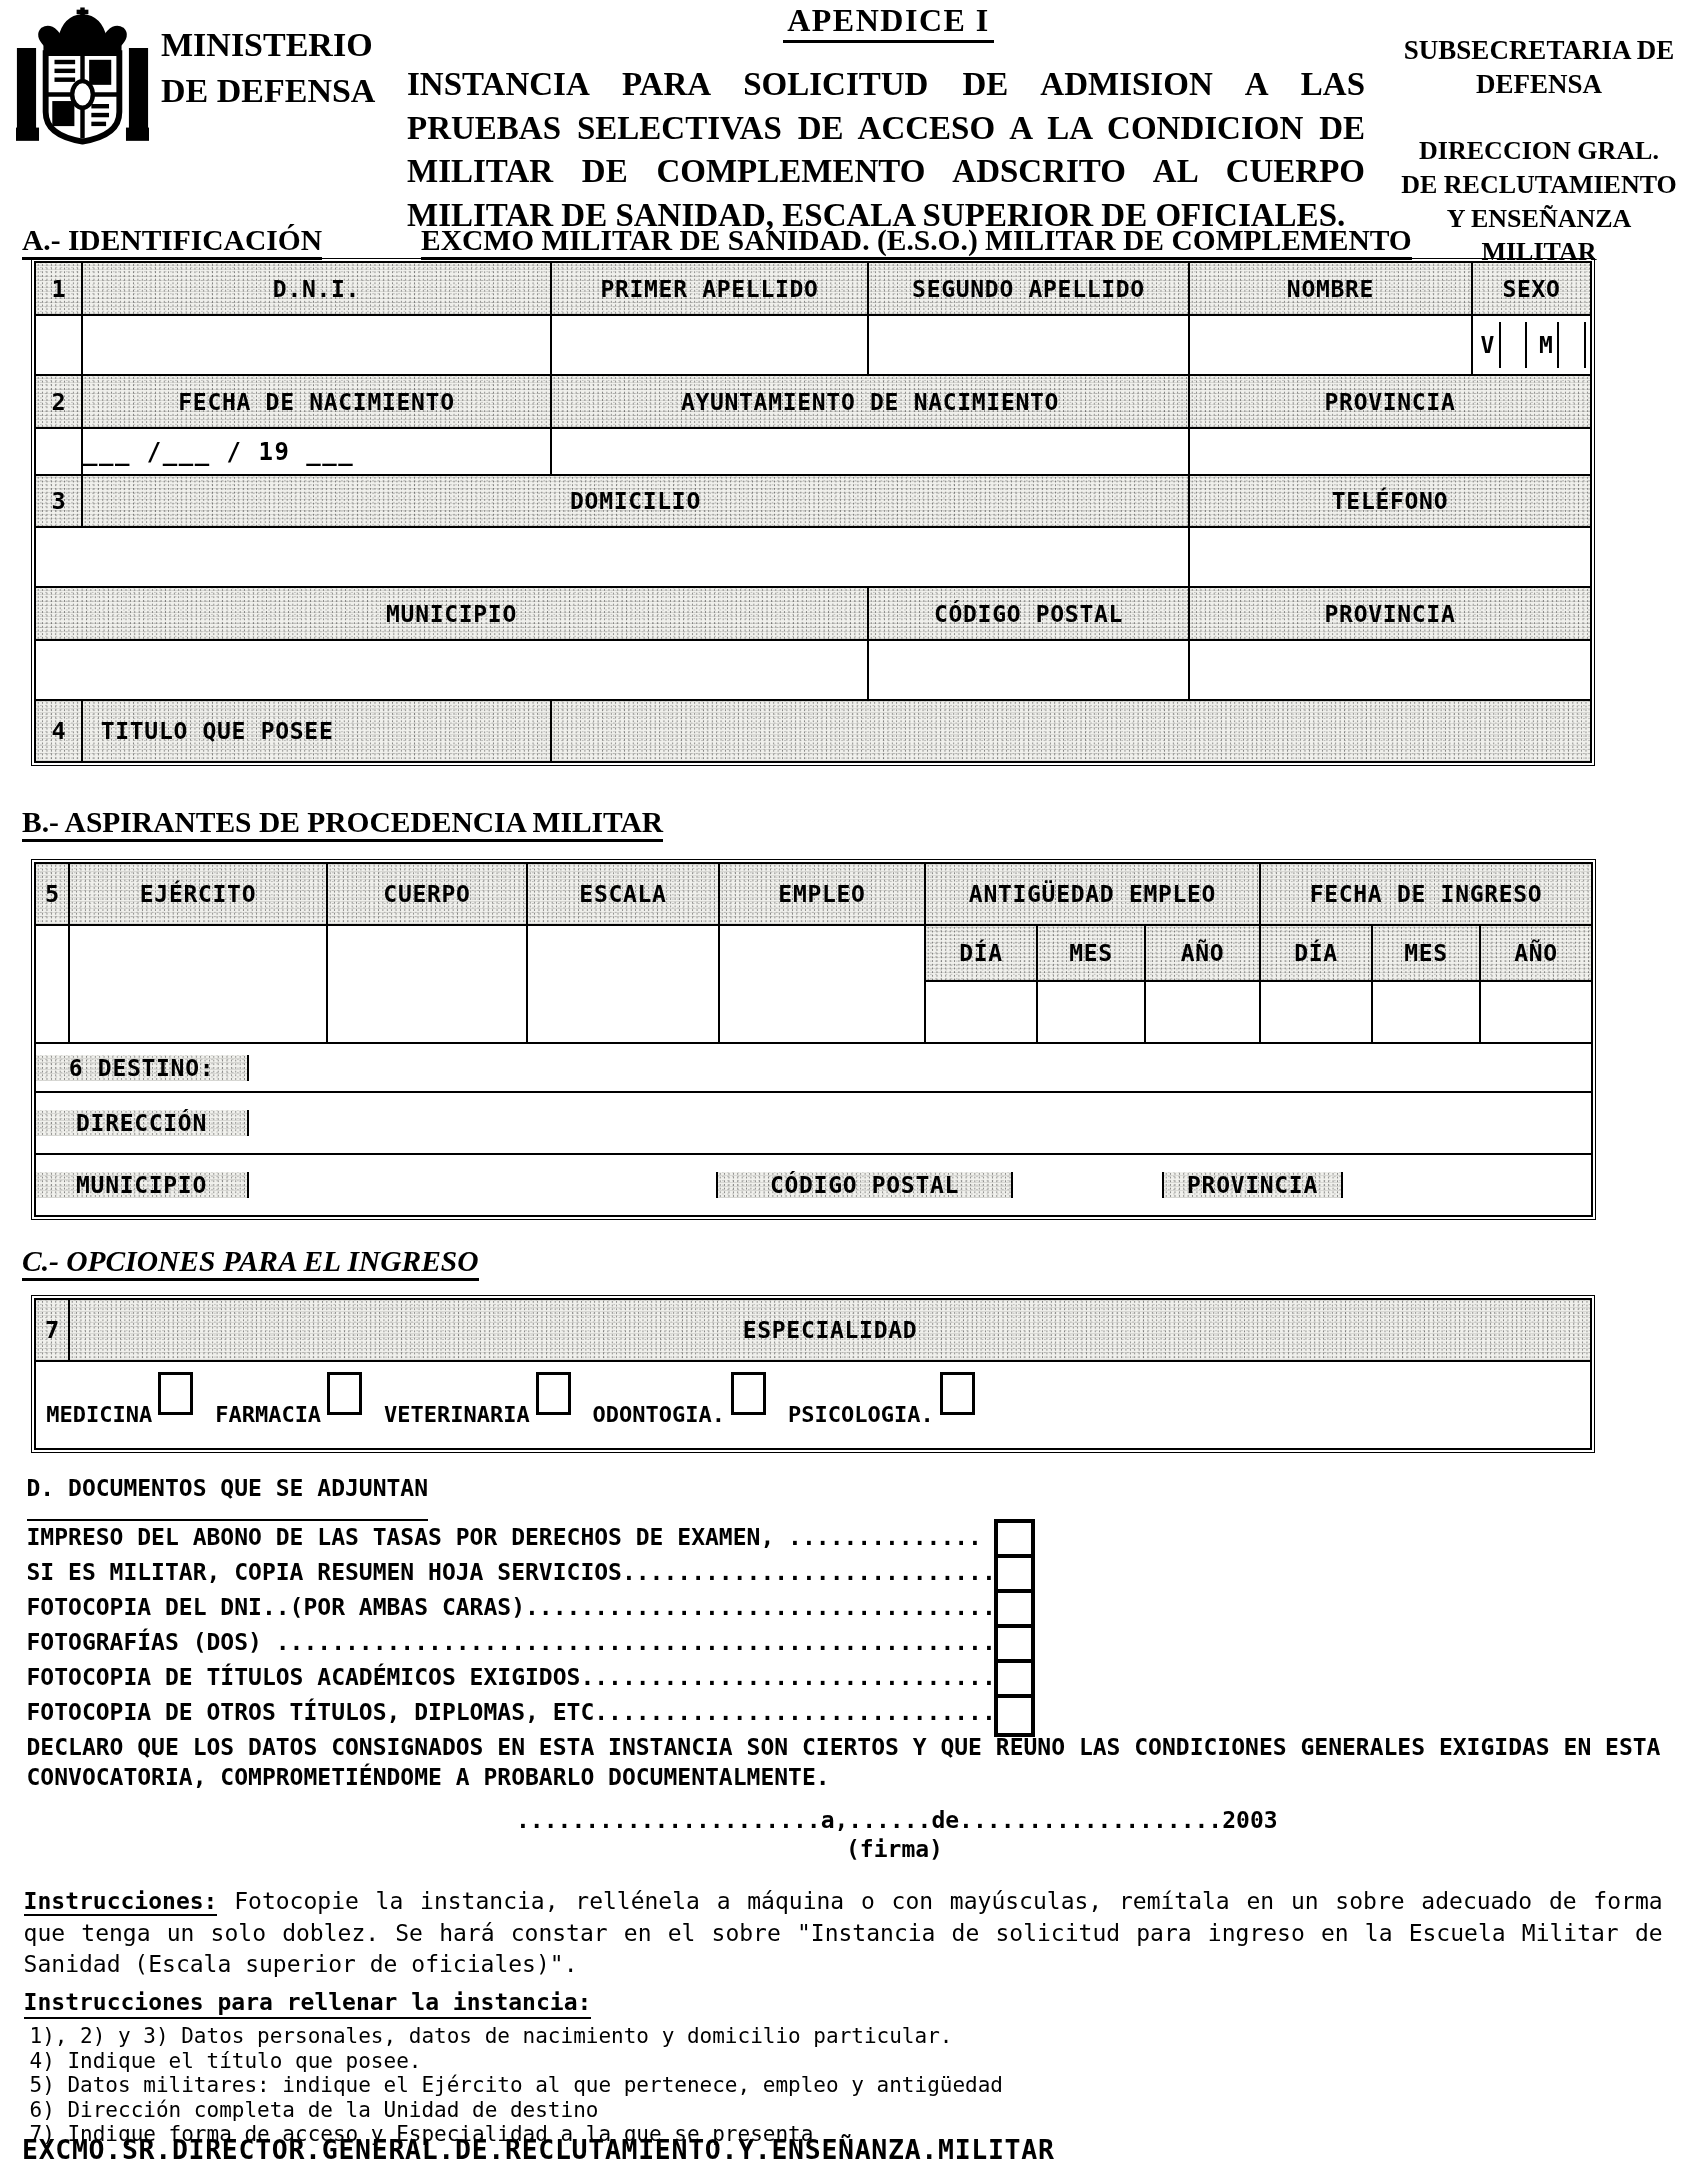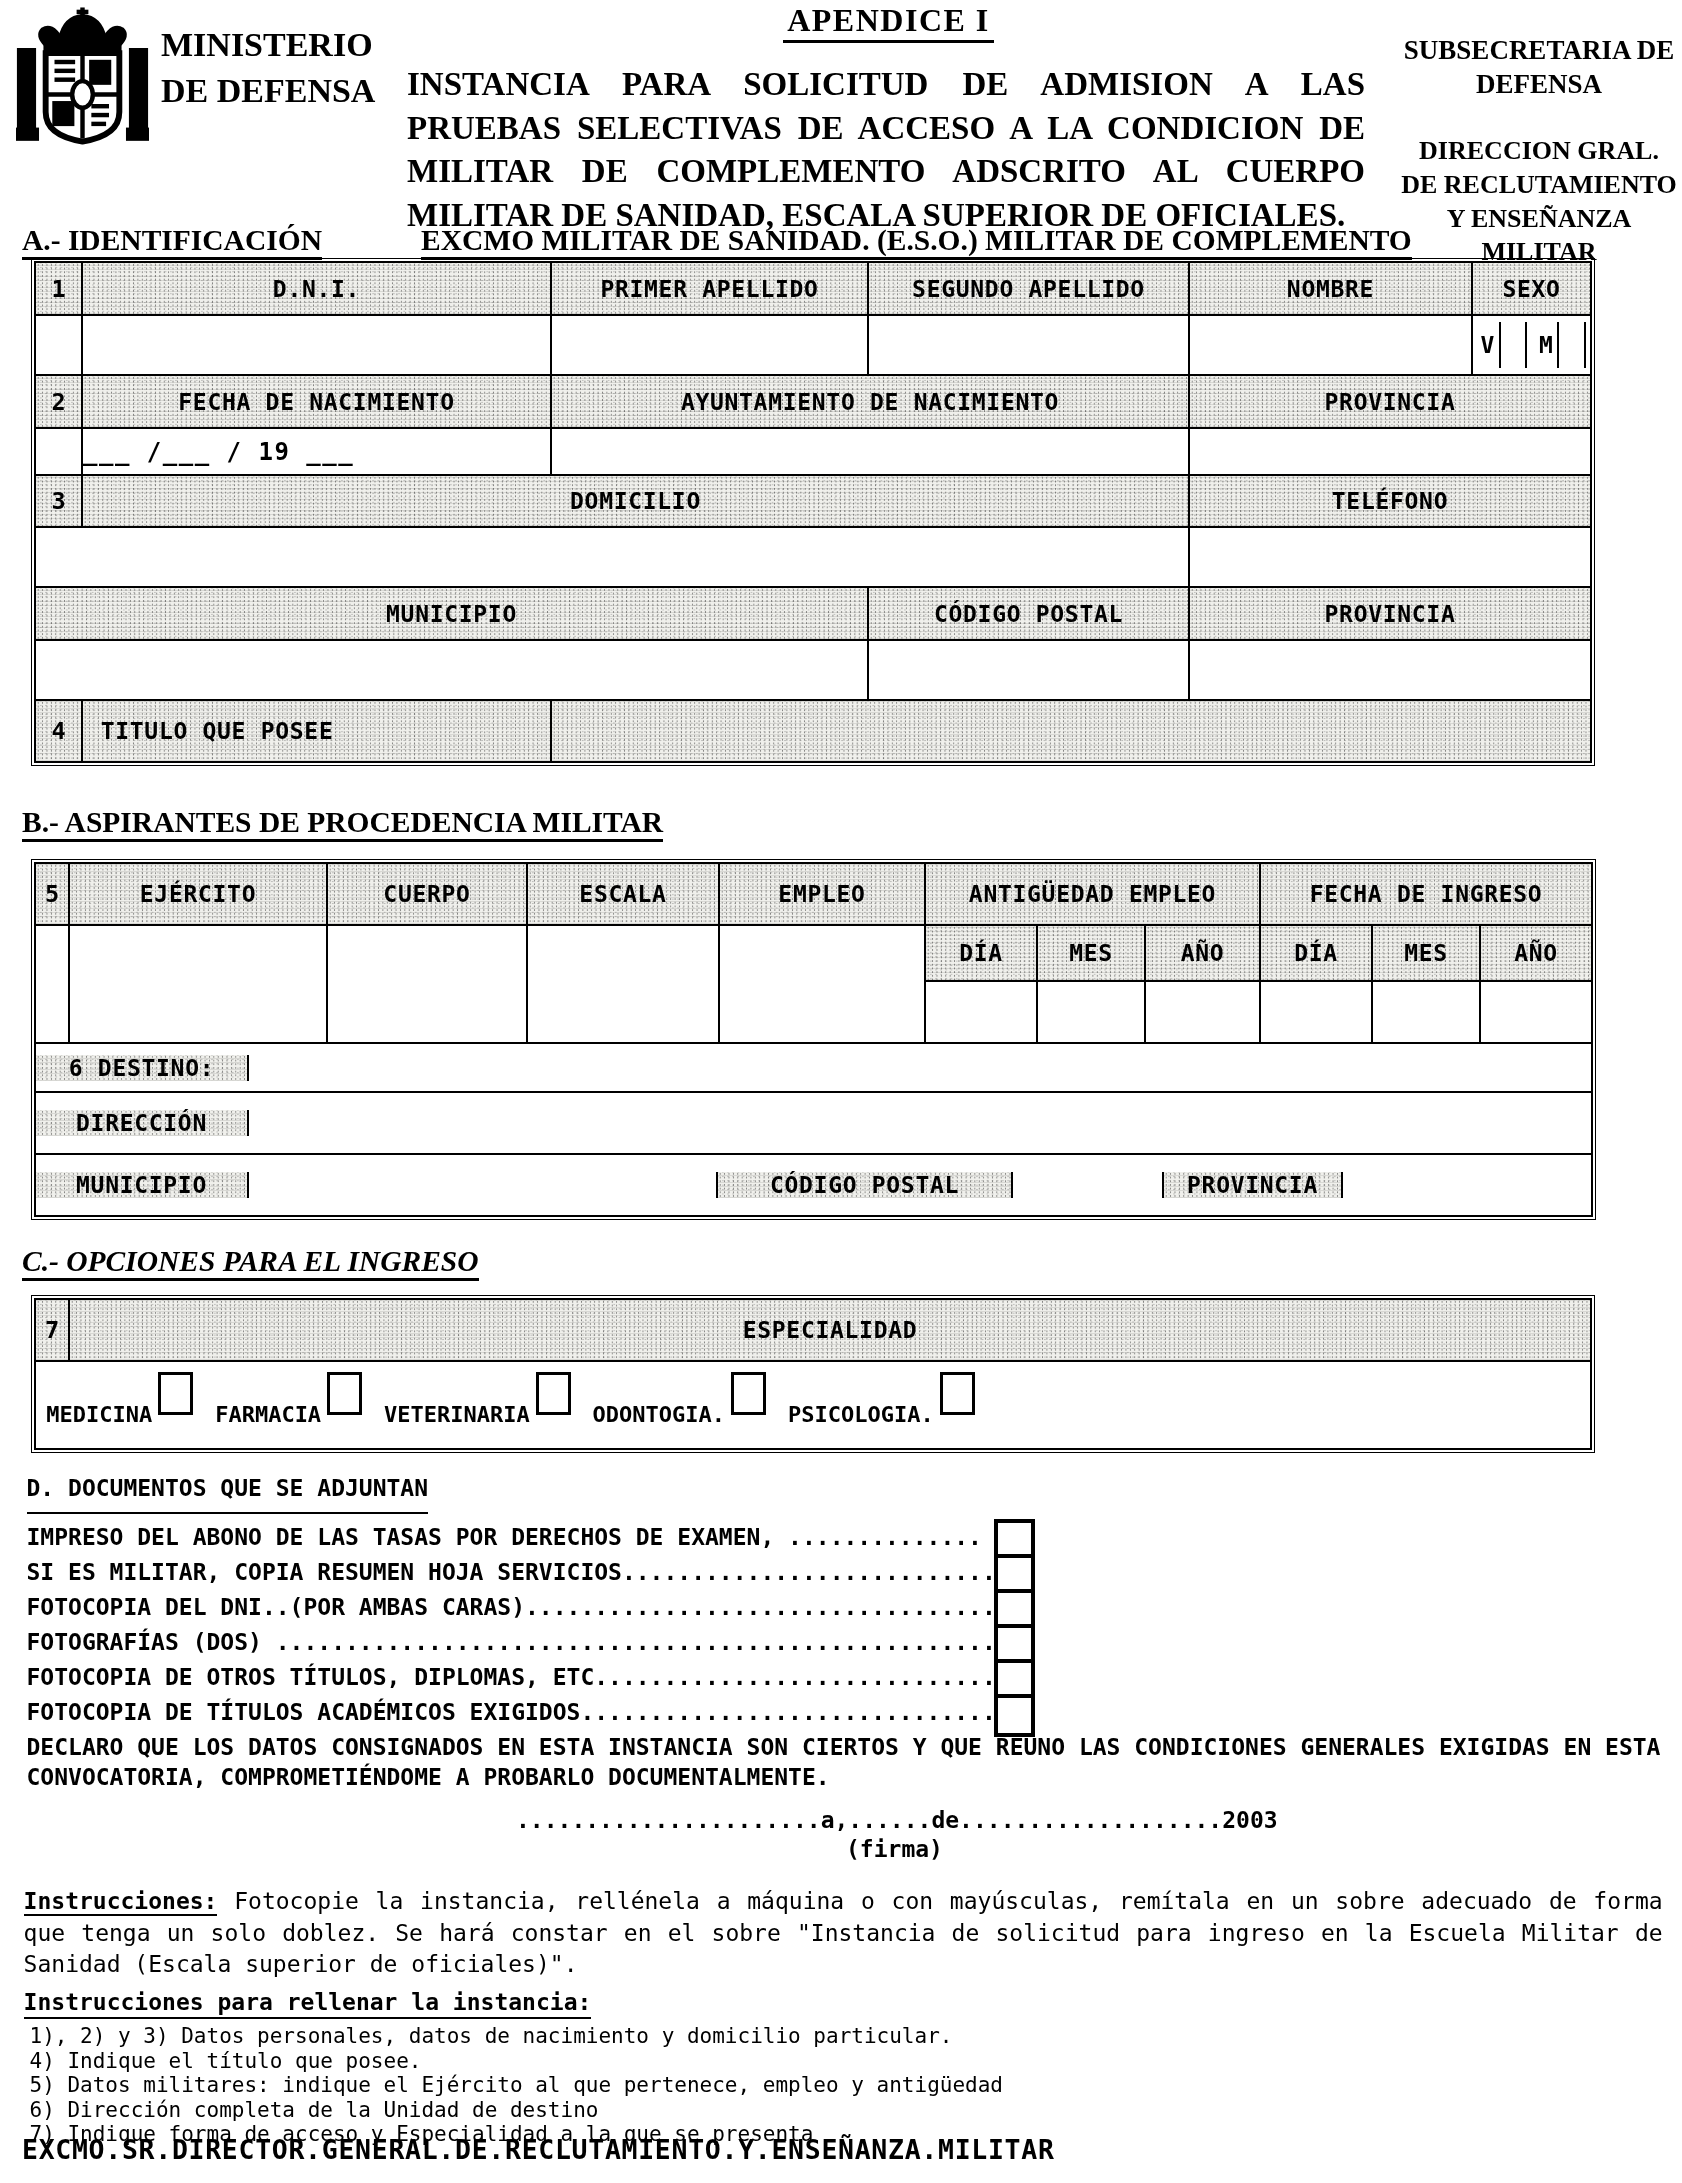--- a/index.html
+++ b/index.html
@@ -54,21 +54,21 @@
 
   
   .cbx{width:41px;height:43px;border:4.4px solid #000;background:#fff;box-sizing:border-box;}
   .cbx-sm{width:35px;height:43px;border:3.7px solid #000;background:#fff;box-sizing:border-box;}
 
   .spec-row{display:flex;align-items:flex-end;height:100%;padding:0 0 10.3px 10.3px;box-sizing:border-box;}
   .spec-label{font-weight:bold;font-size:22px;}
   .spec-box{margin-left:5.9px;margin-right:22px;margin-bottom:11.8px;}
 
   .d-title{position:absolute;left:26.5px;top:1475px;font-weight:bold;font-size:23px;}
-  .d-title .u{border-bottom:2.9px solid #000;padding-bottom:11px;}
+  .d-title .u{border-bottom:2.9px solid #000;padding-bottom:18px;}
   .doc-lines{position:absolute;left:26.5px;top:1524px;width:1105px;}
   .doc-line{position:relative;height:35px;font-size:23px;font-weight:bold;white-space:nowrap;}
   .doc-line .cbx{position:absolute;left:967px;top:-5.2px;}
 
   .declaration{position:absolute;left:26.5px;top:1733px;width:1634px;font-size:23px;font-weight:bold;line-height:1.3;}
   .dateline{position:absolute;left:516px;top:1807px;font-size:23px;font-weight:bold;white-space:nowrap;}
   .firma{position:absolute;left:846px;top:1836px;font-size:23px;font-weight:bold;}
 
   .instr1{position:absolute;left:23.6px;top:1886px;width:1639px;font-size:23px;line-height:1.38;text-align:justify;}
   .instr1 b{border-bottom:2.9px solid #000;}
@@ -346,25 +346,25 @@
     </div>
     <div class="doc-line">
       <span>FOTOCOPIA DEL DNI..(POR AMBAS CARAS)..................................</span>
       <div class="cbx"></div>
     </div>
     <div class="doc-line">
       <span>FOTOGRAFÍAS (DOS) ....................................................</span>
       <div class="cbx"></div>
     </div>
     <div class="doc-line">
+      <span>FOTOCOPIA DE TÍTULOS ACADÉMICOS EXIGIDOS..............................</span>
+      <div class="cbx"></div>
+    </div>
+    <div class="doc-line">
       <span>FOTOCOPIA DE OTROS TÍTULOS, DIPLOMAS, ETC.............................</span>
-      <div class="cbx"></div>
-    </div>
-    <div class="doc-line">
-      <span>FOTOCOPIA DE TÍTULOS ACADÉMICOS EXIGIDOS..............................</span>
       <div class="cbx"></div>
     </div>
   </div>
 
   <div class="declaration">DECLARO QUE LOS DATOS CONSIGNADOS EN ESTA INSTANCIA SON CIERTOS Y QUE REÚNO LAS CONDICIONES GENERALES EXIGIDAS EN ESTA CONVOCATORIA, COMPROMETIÉNDOME A PROBARLO DOCUMENTALMENTE.</div>
 
   <div class="dateline">......................a,......de...................2003</div>
   <div class="firma">(firma)</div>
 
   <div class="instr1"><b>Instrucciones:</b><span> Fotocopie la instancia, rellénela a máquina o con mayúsculas, remítala en un sobre adecuado de forma que tenga un solo doblez. Se hará constar en el sobre "Instancia de solicitud para ingreso en la Escuela Militar de Sanidad (Escala superior de oficiales)".</span></div>

